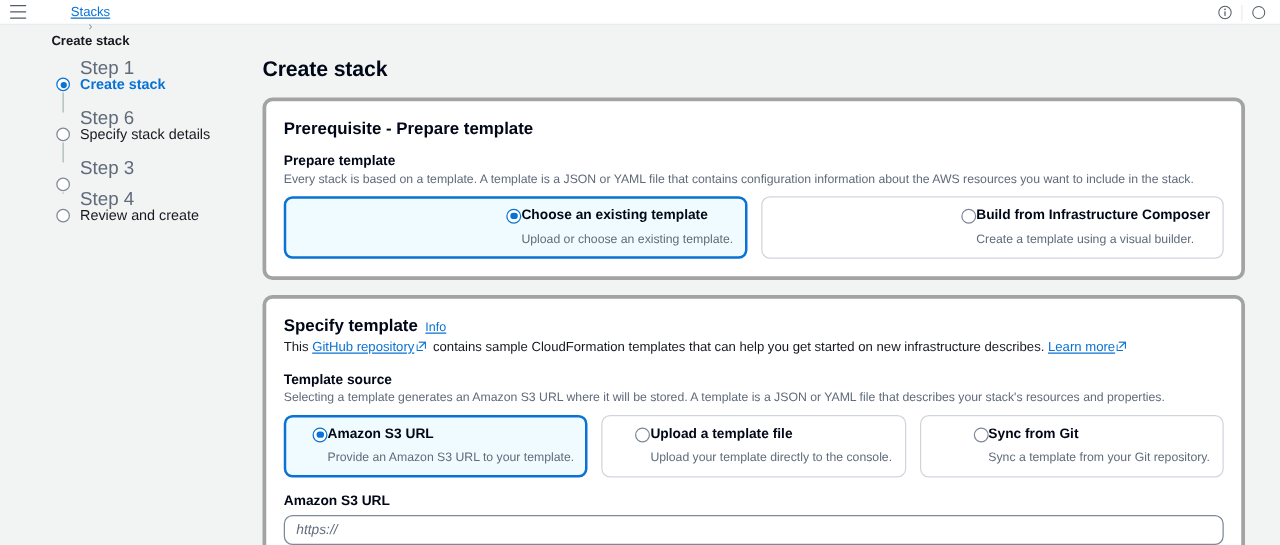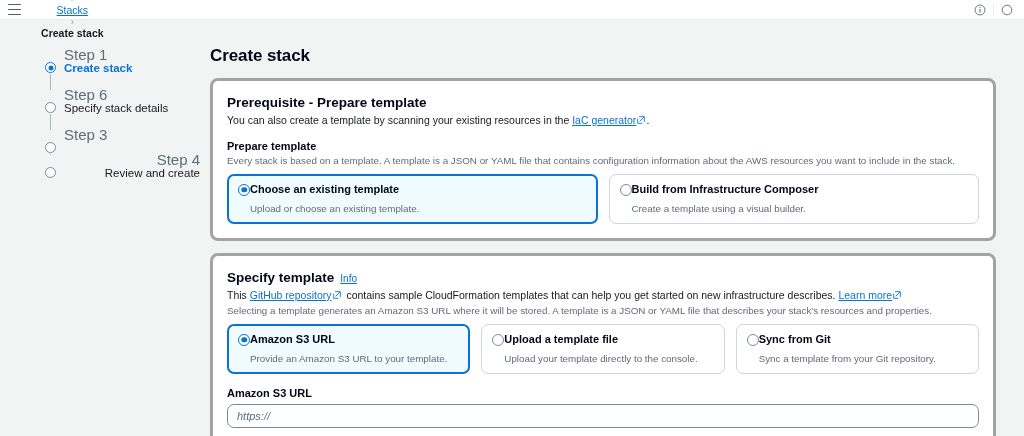--- a/index.html
+++ b/index.html
@@ -35,21 +35,21 @@
            cursor: pointer; }
   .ticon svg { display: block; }
   .tdivider { width: 1px; height: 13px; background: #e9ebed; }
 
   
   .page { display: flex; height: 416px; }
 
   
   .stepper { width: 200px; flex: 0 0 200px; padding: 28px 0 0 38px; }
   .step { position: relative; padding-left: 26px; padding-bottom: 12px; }
-  .step:last-child { padding-bottom: 0; text-align: right; }
+  .step:last-child { padding-bottom: 0; }
   .step-num { font-size: 15px; color: #5f6b7a; line-height: 13px; }
   .step-label { font-size: 11.5px; color: #16191f; line-height: 15px; white-space: nowrap; }
   .step.active .step-label { color: #0972d3; font-weight: 700; }
   .step-dot {
     position: absolute; left: 7px; top: 14px;
     width: 11px; height: 11px; border-radius: 50%;
     border: 1.4px solid #7d8998; background: #ffffff; box-sizing: border-box;
   }
   .step.active .step-dot { border-color: #0972d3; border-width: 1.6px; }
   .step.active .step-dot::after {
@@ -78,21 +78,21 @@
 
   .field-label { font-size: 11px; font-weight: 700; color: #000716; margin-top: 13px; }
   .field-desc { font-size: 9.8px; color: #5f6b7a; margin-top: 2px; line-height: 13px; }
 
   
   .tiles { display: flex; gap: 11px; margin-top: 7px; }
   .tile {
     flex: 1; min-width: 0;
     border: 1px solid #d1d5db; border-radius: 7px;
     background: #ffffff; padding: 7px 10px 8px 10px;
-    display: flex; gap: 0; cursor: pointer; position: relative;
+    display: flex; gap: 0; cursor: pointer; position: relative; justify-content: flex-end;
   }
   .tile.selected { border-color: #0972d3; border-width: 2px; background: #f0fbff;
                    padding: 6px 9px 7px 9px; }
   .radio {
     width: 12px; height: 12px; border-radius: 50%; flex: 0 0 12px;
     border: 1.4px solid #7d8998; background: #fff; margin-top: 1.5px; box-sizing: border-box;
     position: relative;
   }
   .tile.selected .radio { border-color: #0972d3; border-width: 1.6px; }
   .tile.selected .radio::after {
@@ -178,27 +178,20 @@
     </div>
 
   </div>
 
   <div class="main">
 
     <div class="page-title">Create stack</div>
 
     <div class="card">
       <div class="sec-title">Prerequisite - Prepare template</div>
-      <div class="sec-desc">
-        <span>You can also create a template by scanning your existing resources in the </span><a class="a">IaC generator</a><svg width="8" height="8" viewBox="0 0 12 12" style="margin:0 1px">
-            <path d="M3 1h8v8" fill="none" stroke="#0972d3" stroke-width="1.3"></path>
-            <path d="M10.5 1.5L4 8" fill="none" stroke="#0972d3" stroke-width="1.3"></path>
-            <path d="M8 11H1V4" fill="none" stroke="#0972d3" stroke-width="1.3"></path>
-          </svg><span>.</span>
-      </div>
 
       <div class="field-label">Prepare template</div>
       <div class="field-desc">Every stack is based on a template. A template is a JSON or YAML file that contains configuration information about the AWS resources you want to include in the stack.</div>
 
       <div class="tiles">
         <div class="tile selected">
           <div class="radio"></div>
           <div class="tile-txt">
             <div class="tile-title">Choose an existing template</div>
             <div class="tile-sub">Upload or choose an existing template.</div>
@@ -224,20 +217,21 @@
             <path d="M3 1h8v8" fill="none" stroke="#0972d3" stroke-width="1.3"></path>
             <path d="M10.5 1.5L4 8" fill="none" stroke="#0972d3" stroke-width="1.3"></path>
             <path d="M8 11H1V4" fill="none" stroke="#0972d3" stroke-width="1.3"></path>
           </svg><span> contains sample CloudFormation templates that can help you get started on new infrastructure describes. </span><a class="a">Learn more</a><svg width="8" height="8" viewBox="0 0 12 12" style="margin:0 1px">
             <path d="M3 1h8v8" fill="none" stroke="#0972d3" stroke-width="1.3"></path>
             <path d="M10.5 1.5L4 8" fill="none" stroke="#0972d3" stroke-width="1.3"></path>
             <path d="M8 11H1V4" fill="none" stroke="#0972d3" stroke-width="1.3"></path>
           </svg>
       </div>
 
+      <div class="field-label">Template source</div>
       <div class="field-desc">Selecting a template generates an Amazon S3 URL where it will be stored. A template is a JSON or YAML file that describes your stack's resources and properties.</div>
 
       <div class="tiles">
         <div class="tile selected">
           <div class="radio"></div>
           <div class="tile-txt">
             <div class="tile-title">Amazon S3 URL</div>
             <div class="tile-sub">Provide an Amazon S3 URL to your template.</div>
           </div>
         </div>

